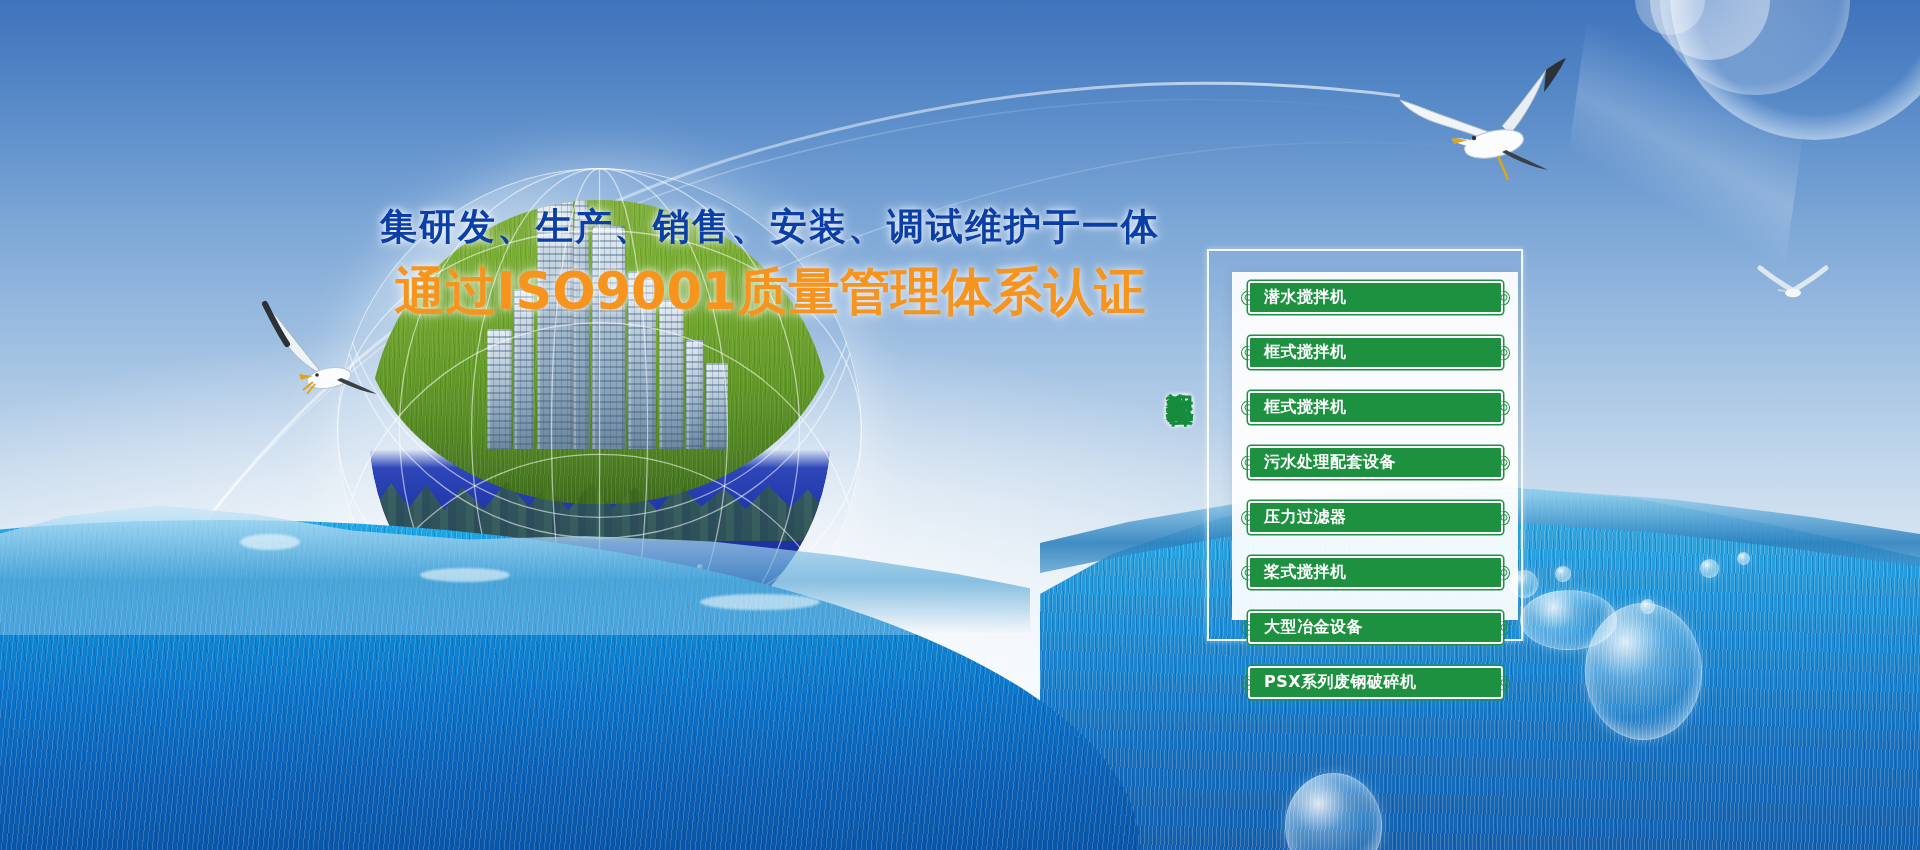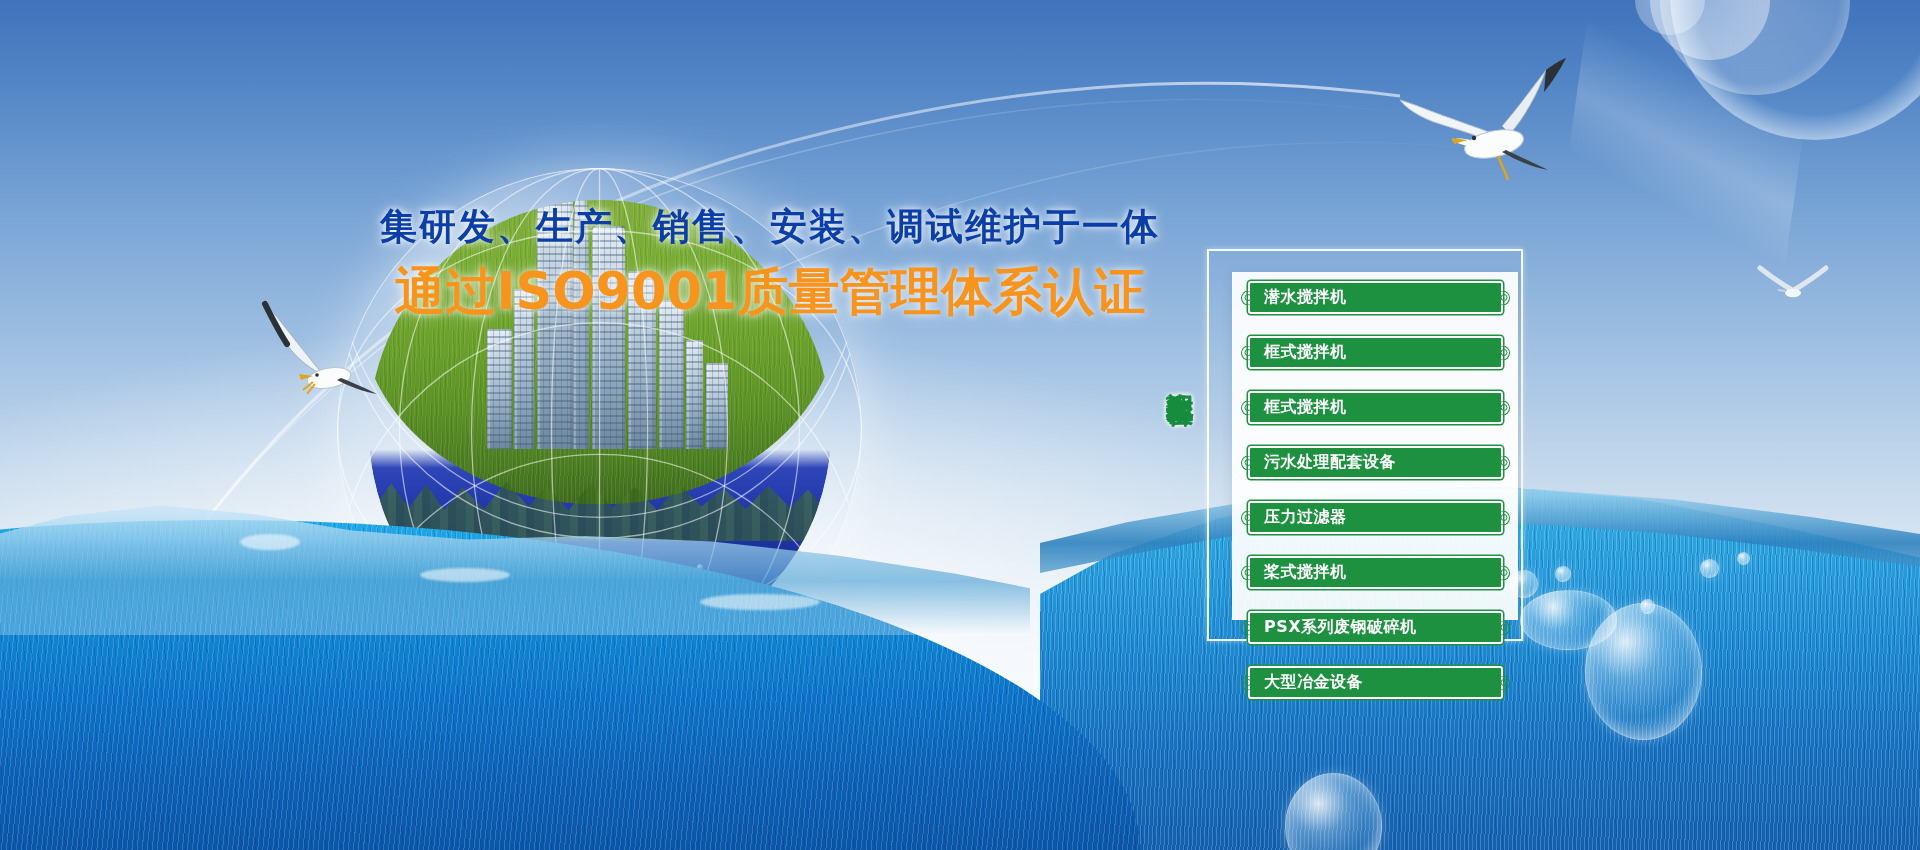--- a/index.html
+++ b/index.html
@@ -430,23 +430,23 @@
       <span>压力过滤器</span>
       <span class="eyelet r"></span>
     </div>
     <div class="menu-item">
       <span class="eyelet l"></span>
       <span>桨式搅拌机</span>
       <span class="eyelet r"></span>
     </div>
     <div class="menu-item">
       <span class="eyelet l"></span>
+      <span>大型冶金设备</span>
+      <span class="eyelet r"></span>
+    </div>
+    <div class="menu-item">
+      <span class="eyelet l"></span>
       <span>PSX系列废钢破碎机</span>
       <span class="eyelet r"></span>
     </div>
-    <div class="menu-item">
-      <span class="eyelet l"></span>
-      <span>大型冶金设备</span>
-      <span class="eyelet r"></span>
-    </div>
   </div>
 
 </div>
 
 </body></html>

